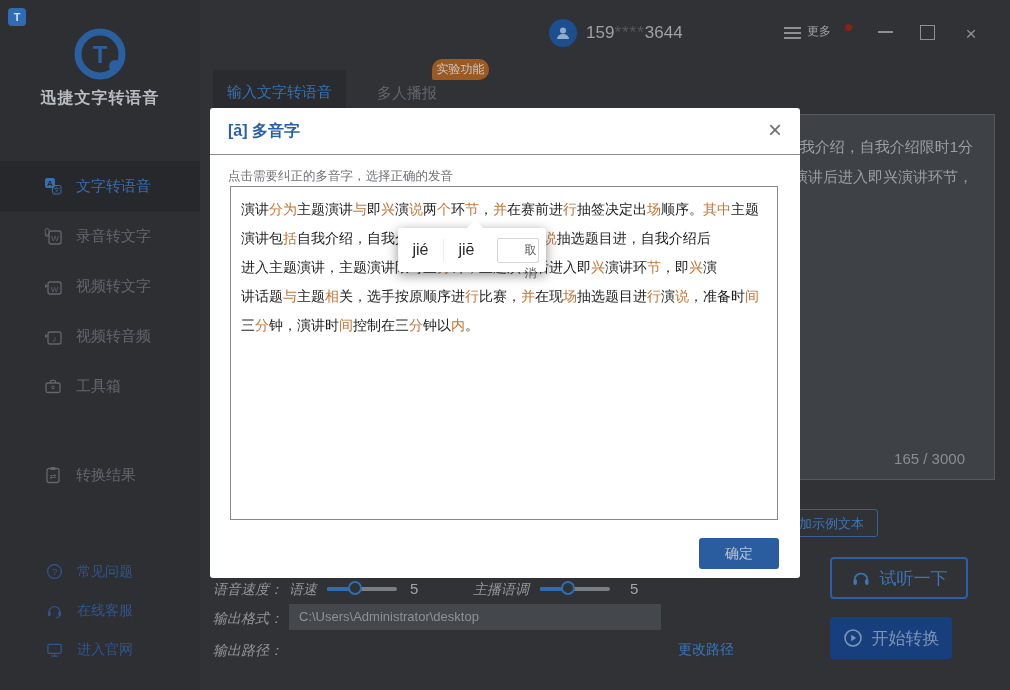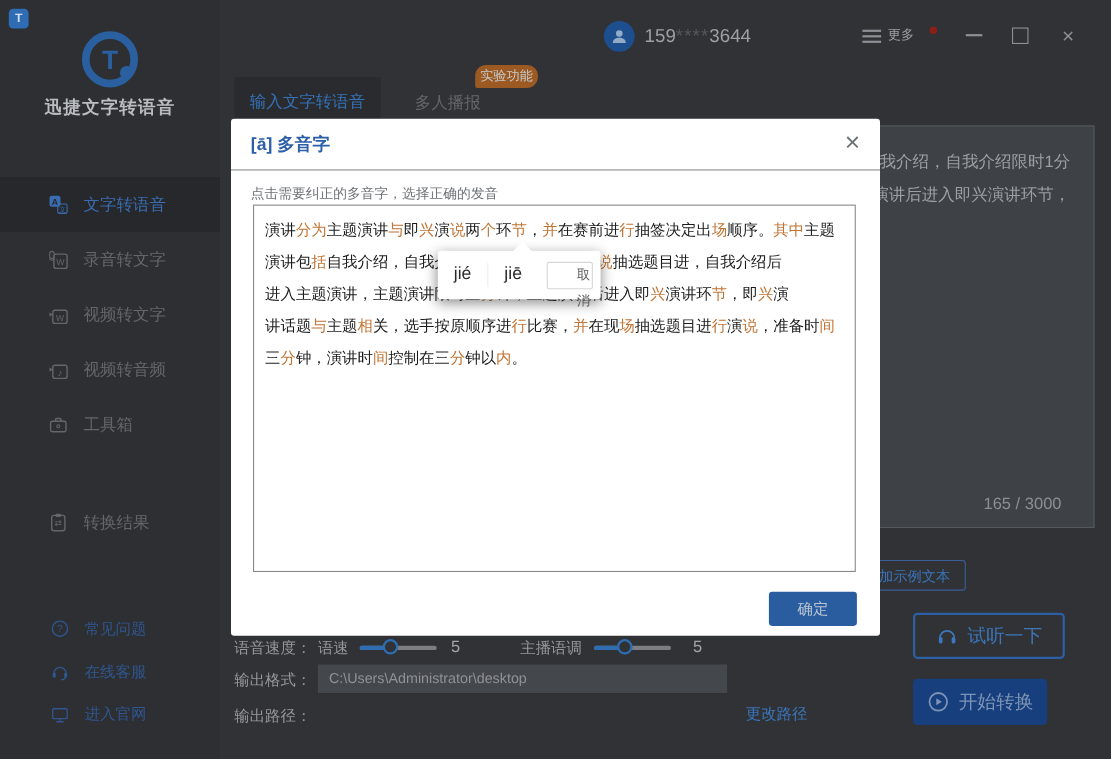--- a/index.html
+++ b/index.html
@@ -40,21 +40,21 @@
   .badge{left:432px;top:59px;width:57px;height:21px;background:#9c5a22;border-radius:10px 10px 10px 2px;
          color:#c6c9cc;font-size:12px;line-height:21px;text-align:center;}
   .panel{left:214px;top:114px;width:781px;height:366px;background:#3e4145;border:1px solid #55585c;}
   .bgclip{left:800px;top:114px;width:195px;height:366px;overflow:hidden;}
   .bgline{position:absolute;right:22px;white-space:nowrap;font-size:15px;color:#9ba0a5;}
   .counter{position:absolute;right:30px;top:336px;font-size:15px;color:#8a8f94;}
   .samplebtn{left:772px;top:509px;width:106px;height:28px;border:1px solid #3b5f99;border-radius:3px;
              color:#3b76bb;font-size:13px;line-height:27px;text-align:center;}
 
   
-  .lbl{font-size:14px;color:#94979b;}
+  .lbl{font-size:14px;color:#94979b;font-style:italic;}
   .val{font-size:15px;color:#a2a5a9;}
   .slider{width:70px;height:4px;border-radius:2px;background:#7a7d81;}
   .slider .fill{position:absolute;left:0;top:0;height:4px;border-radius:2px;background:#2e6db2;}
   .slider .thumb{position:absolute;top:-6px;width:14px;height:14px;border-radius:50%;background:#303236;border:2px solid #2e6db2;}
   .radio{width:14px;height:14px;border-radius:50%;}
   .radio.on{border:2px solid #2e6db2;background:#303236;display:flex;align-items:center;justify-content:center;}
   .radio.on i{width:6px;height:6px;border-radius:50%;background:#2e6db2;}
   .radio.off{border:2px solid #6e7175;}
   .mp3lbl{color:#3d79bd;font-size:15px;}
   .pathbox{left:289px;top:604px;width:372px;height:26px;background:#44474b;color:#8f9296;font-size:13px;

